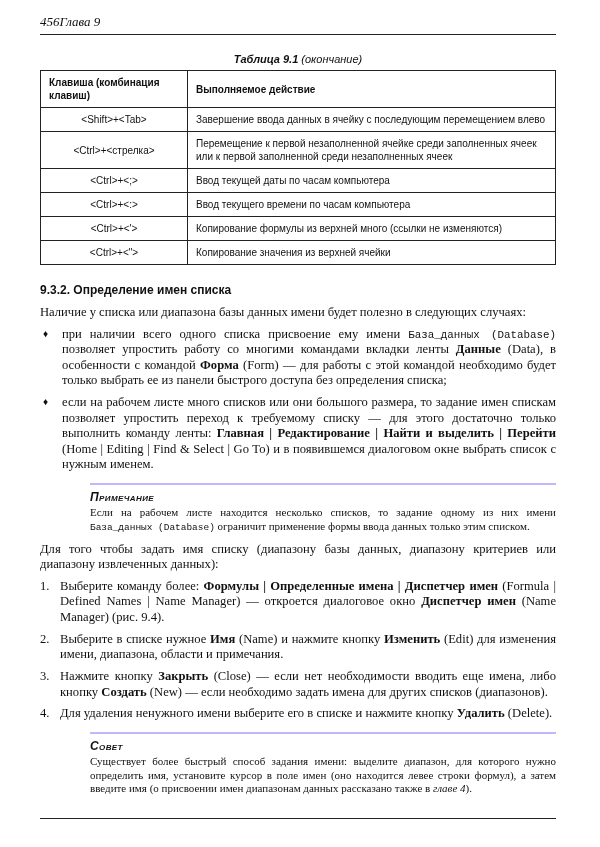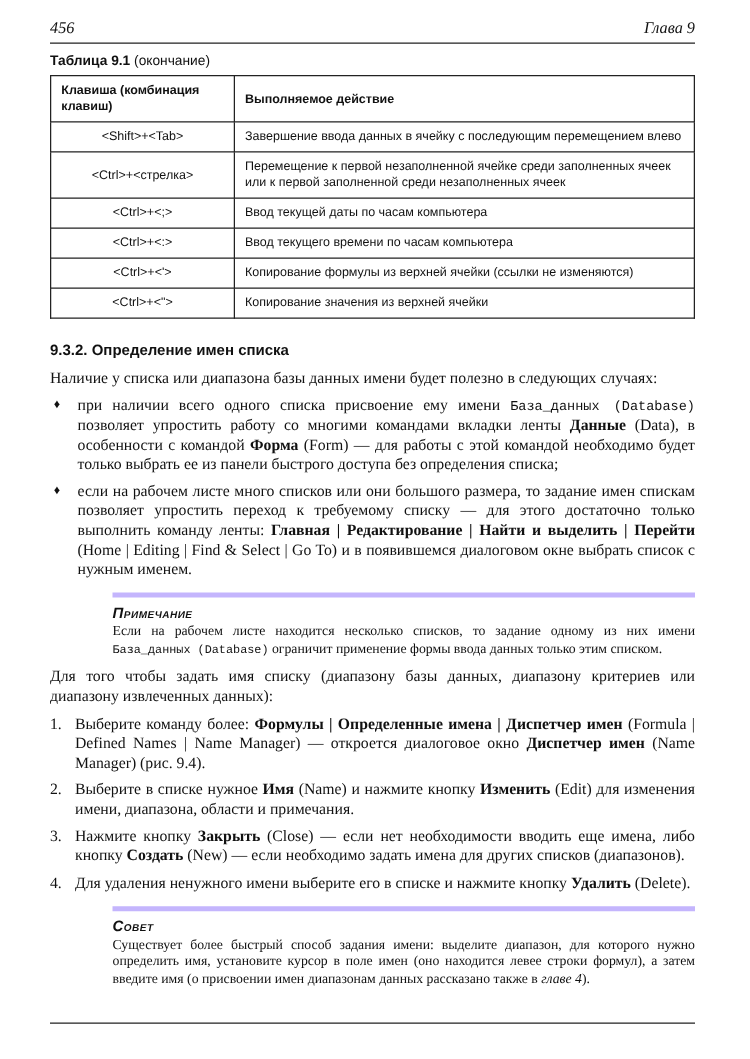--- a/index.html
+++ b/index.html
@@ -5,29 +5,29 @@
   html, body { margin: 0; padding: 0; }
   body {
     width: 600px; height: 847px;
     background: #ffffff; color: #111;
     font-family: "Liberation Serif", "DejaVu Serif", serif;
     position: relative; overflow: hidden;
   }
   .page { padding: 14px 44px 0 40px; }
 
   .runhead {
-    display: flex; justify-content: space-between; align-items: flex-end;
+    display: flex; justify-content: flex-start; align-items: flex-end;
     font-style: italic; font-size: 13px;
     padding-bottom: 4px; border-bottom: 1px solid #222;
   }
 
   .tbl-caption {
-    text-align: left; margin-top: 8px;
+    text-align: center; margin-top: 18px;
     font-family: "Liberation Sans", "DejaVu Sans", sans-serif;
-    font-size: 11px;
+    font-style: italic; font-size: 11px;
   }
   .cap-b { font-weight: bold; }
 
   table {
     width: 100%; border-collapse: collapse; margin-top: 5px;
     font-family: "Liberation Sans", "DejaVu Sans", sans-serif;
     font-size: 10px; line-height: 1.3;
   }
   th, td { border: 1px solid #222; padding: 5px 8px; vertical-align: middle; }
   th { text-align: left; font-weight: bold; }
@@ -43,21 +43,21 @@
 
   ul.diamonds { list-style: none; margin: 4px 0 0 0; padding: 0; }
   ul.diamonds li {
     position: relative; padding-left: 22px; margin-top: 6px;
     font-size: 12.6px; line-height: 1.24; text-align: justify;
   }
   .dm { position: absolute; left: 3px; top: 1px; font-size: 10px; }
 
   .aside {
     margin: 10px 0 0 50px;
-    border-top: 4px solid #c4b5fd; padding-top: 5px;
+    border-top: 2px solid #c4b5fd; padding-top: 5px;
   }
   .aside-title {
     font-family: "Liberation Sans", "DejaVu Sans", sans-serif;
     font-weight: bold; font-style: italic; font-variant: small-caps;
     font-size: 12px; letter-spacing: 0.4px; margin-bottom: 2px;
   }
   .aside-body { font-size: 11px; line-height: 1.25; text-align: justify; }
 
   ol.steps { list-style: none; margin: 4px 0 0 0; padding: 0; }
   ol.steps li {
@@ -111,21 +111,21 @@
         <tr>
           <td>&lt;Ctrl&gt;+&lt;;&gt;</td>
           <td>Ввод текущей даты по часам компьютера</td>
         </tr>
         <tr>
           <td>&lt;Ctrl&gt;+&lt;:&gt;</td>
           <td>Ввод текущего времени по часам компьютера</td>
         </tr>
         <tr>
           <td>&lt;Ctrl&gt;+&lt;'&gt;</td>
-          <td>Копирование формулы из верхней ячейки (ссылки не изменяются)</td>
+          <td>Копирование формулы из верхней много (ссылки не изменяются)</td>
         </tr>
         <tr>
           <td>&lt;Ctrl&gt;+&lt;"&gt;</td>
           <td>Копирование значения из верхней ячейки</td>
         </tr>
       </tbody>
   </table>
 
   <h2>9.3.2. Определение имен списка</h2>
 

